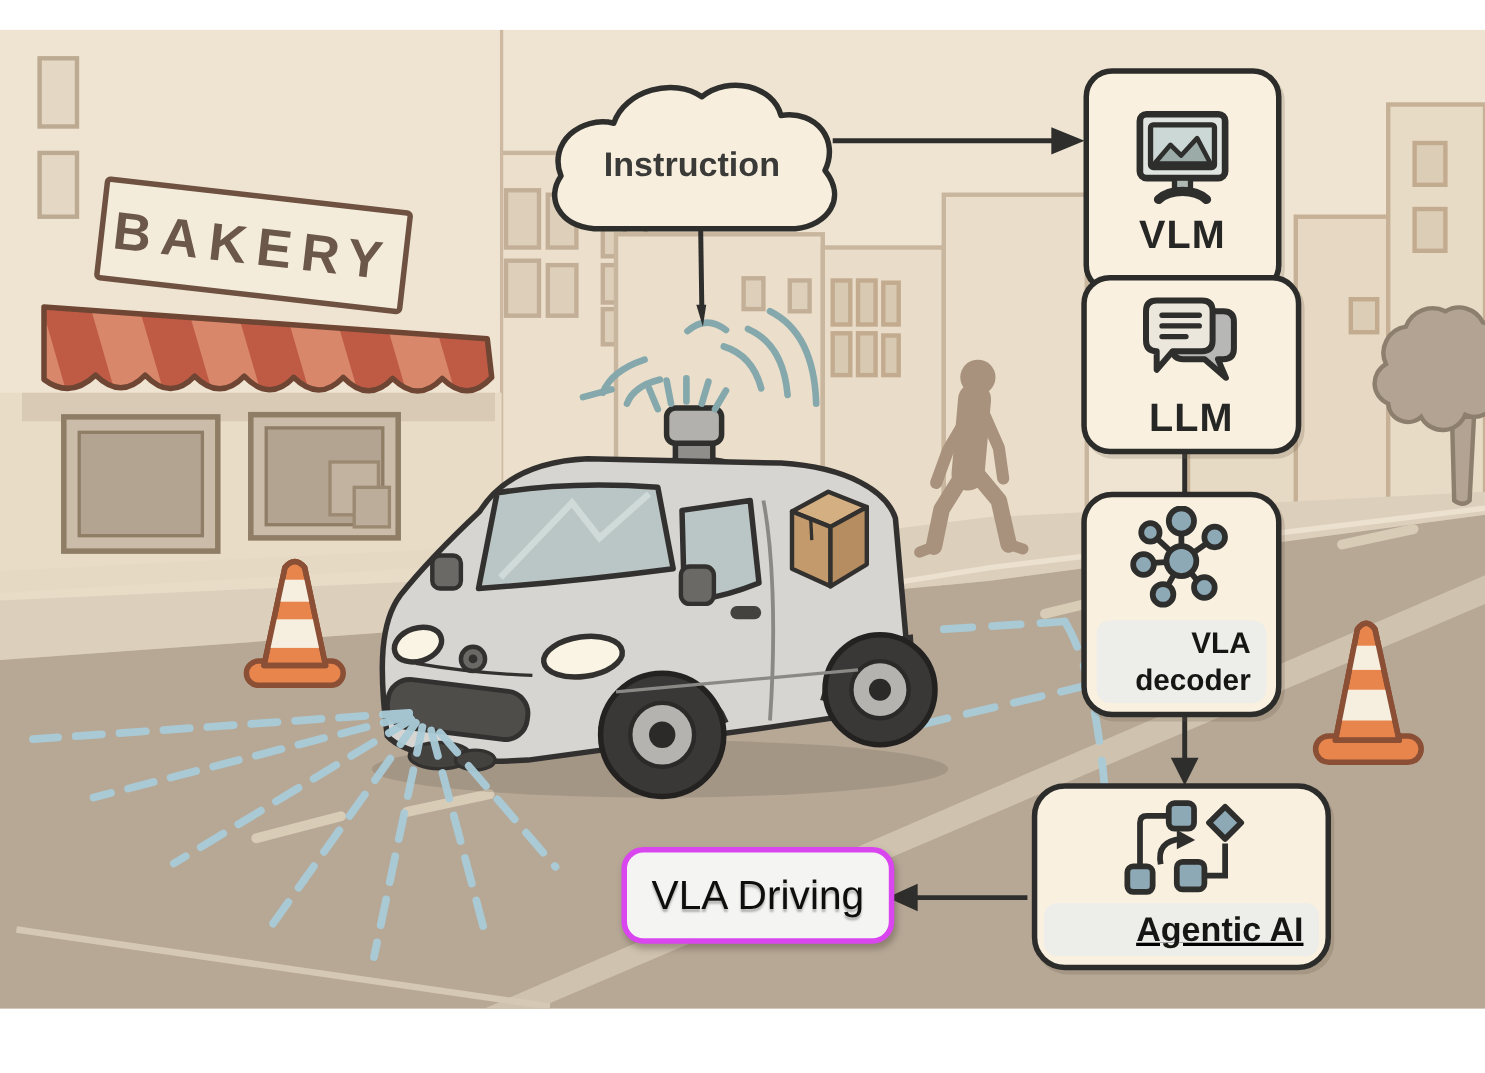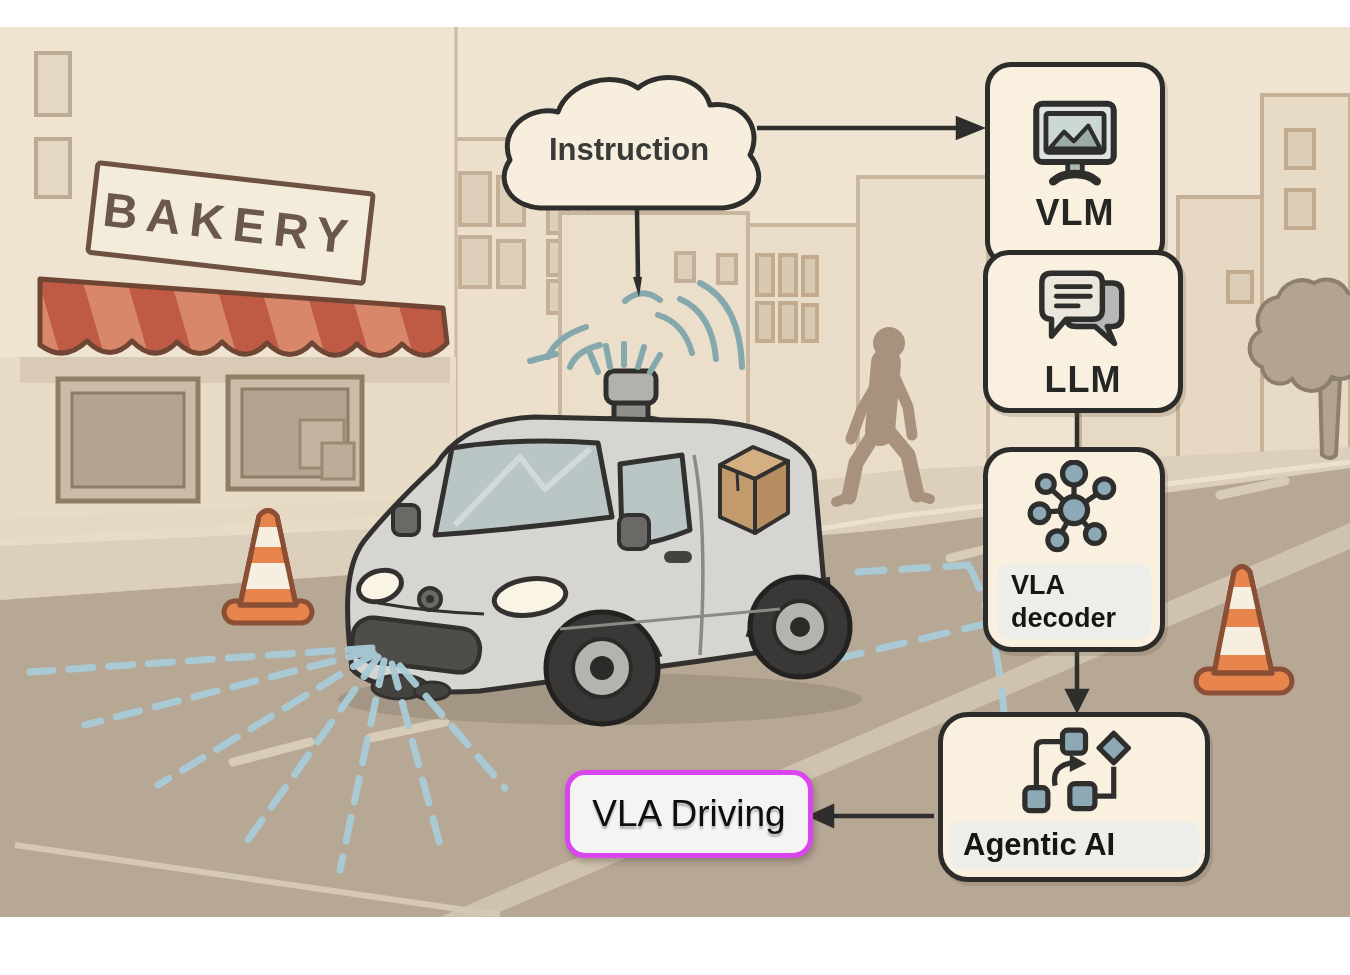--- a/index.html
+++ b/index.html
@@ -3,27 +3,27 @@
 <meta charset="utf-8">
 <style>
   html,body{margin:0;padding:0;background:#ffffff;}
   .stage{position:relative;width:1350px;height:975px;background:#ffffff;overflow:hidden;
          font-family:"Liberation Sans",sans-serif;}
   .scene{position:absolute;left:0;top:27px;}
   .fc-box{position:absolute;background:#f9f0e0;border:5px solid #2c2c2a;border-radius:26px;
           display:flex;flex-direction:column;align-items:center;justify-content:center;
           box-sizing:border-box;box-shadow:3px 4px 0 rgba(110,92,72,.22);}
   .fc-label{font-weight:bold;font-size:36px;color:#262624;letter-spacing:1px;line-height:1;}
-  .pill{background:rgba(236,236,234,.94);border-radius:12px;text-align:left;font-weight:bold;
+  .pill{background:rgba(236,236,234,.94);border-radius:12px;text-align:right;font-weight:bold;
         color:#161614;padding:5px 14px;line-height:1.2;}
   .vlm-box{left:985px;top:62px;width:180px;height:205px;gap:4px;}
   .llm-box{left:983px;top:250px;width:200px;height:163px;gap:4px;}
   .decoder-box{left:983px;top:447px;width:182px;height:205px;gap:8px;border-radius:28px;}
   .decoder-pill{font-size:27px;width:126px;}
-  .agentic-box{left:938px;top:712px;width:272px;height:170px;gap:4px;border-radius:30px;}
+  .agentic-box{left:938px;top:712px;width:272px;height:170px;gap:4px;border-radius:30px;text-decoration:underline;}
   .agentic-pill{font-size:31px;width:222px;}
   .driving-box{position:absolute;left:565px;top:770px;width:248px;height:88px;background:#f4f4f2;
                border:5px solid #d946ef;border-radius:20px;display:flex;align-items:center;
                justify-content:center;box-sizing:border-box;font-size:37px;font-weight:normal;color:#0e0e0e;
                text-shadow:0 3px 2px rgba(0,0,0,.28);box-shadow:2px 4px 6px rgba(70,58,45,.35);}
   .icon{display:block;}
 </style>
 </head>
 <body>
 

